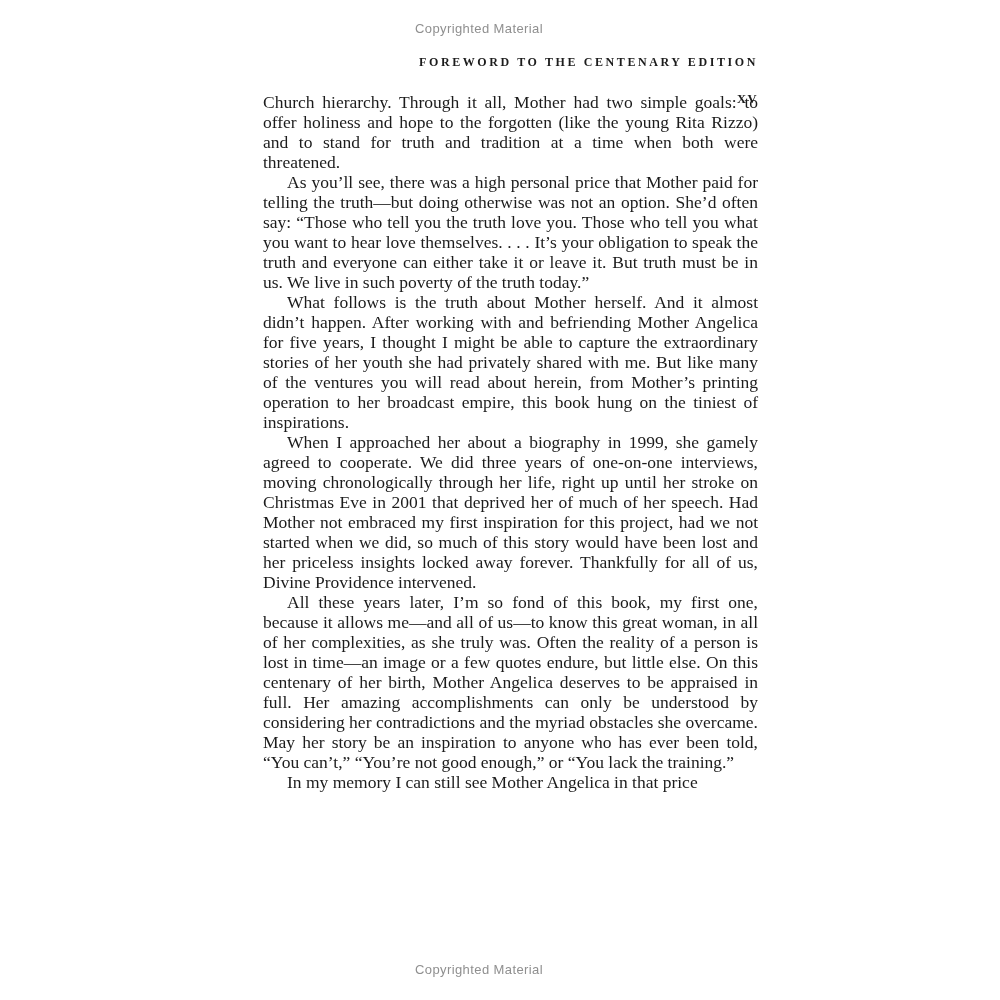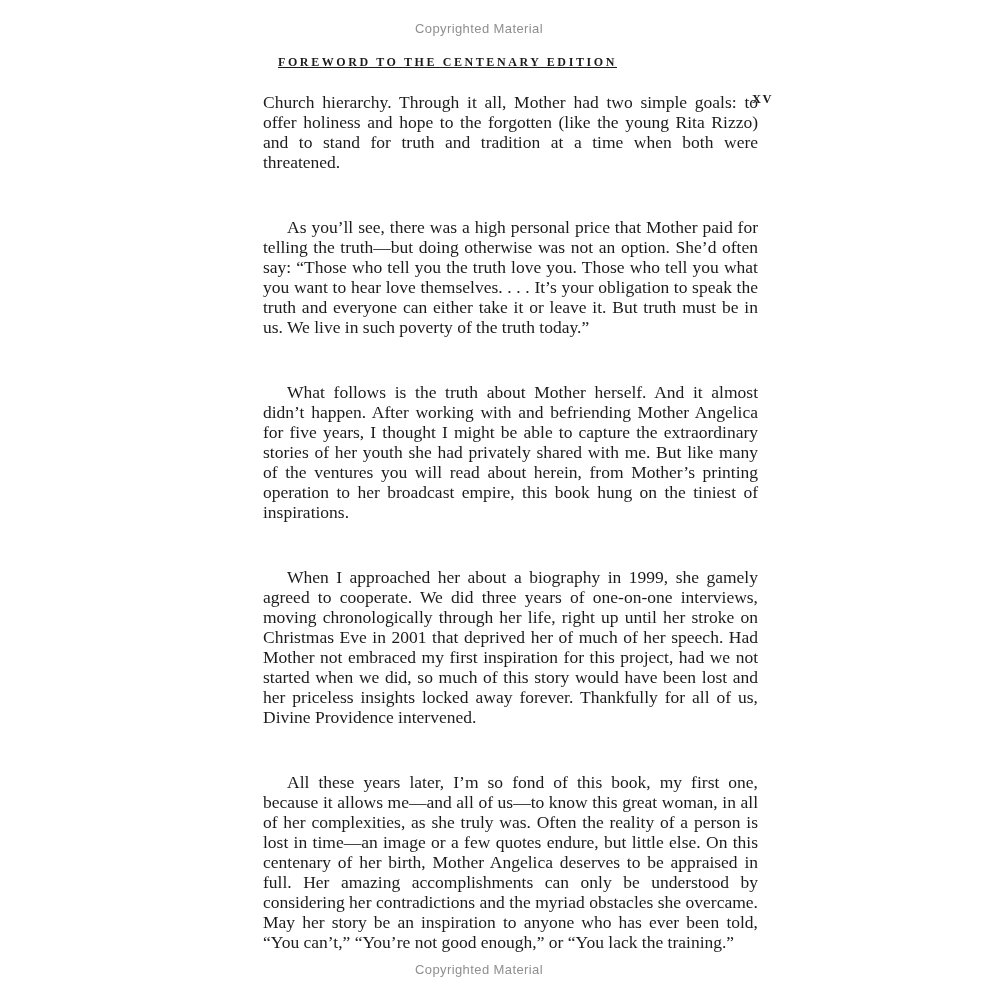--- a/index.html
+++ b/index.html
@@ -19,51 +19,50 @@
     text-align: center;
     font-family: "Liberation Sans", sans-serif;
     font-size: 13px;
     color: #8f8f8f;
     letter-spacing: 0.4px;
   }
   .notice-top { top: 21px; }
   .notice-bottom { top: 962px; }
   .running-head {
     position: absolute;
-    left: 278px;
+    left: 263px;
     top: 55px;
     width: 495px;
-    text-align: left;
+    text-align: right;
     font-size: 12px;
     font-weight: bold;
     letter-spacing: 2.6px;
     color: #1c1c1c;
     white-space: nowrap;
-    text-decoration: underline;
   }
   .page-number {
     position: absolute;
     right: 0;
     top: 0;
     font-size: 12.5px;
     font-weight: bold;
     letter-spacing: 1.5px;
     margin-top: 37px;
   }
   .body-text {
     position: absolute;
     left: 263px;
     top: 92px;
     width: 495px;
     font-size: 17.5px;
     line-height: 20px;
     text-align: justify;
   }
   .body-text p { margin: 0; padding: 0; }
-  .body-text p.indent { text-indent: 24px; margin-top: 45px; }
+  .body-text p.indent { text-indent: 24px; }
 </style>
 </head>
 <body>
 
 <div class="page">
 
   <div class="notice notice-top">Copyrighted Material</div>
 
   <div class="running-head">
     <span>FOREWORD TO THE CENTENARY EDITION</span>

